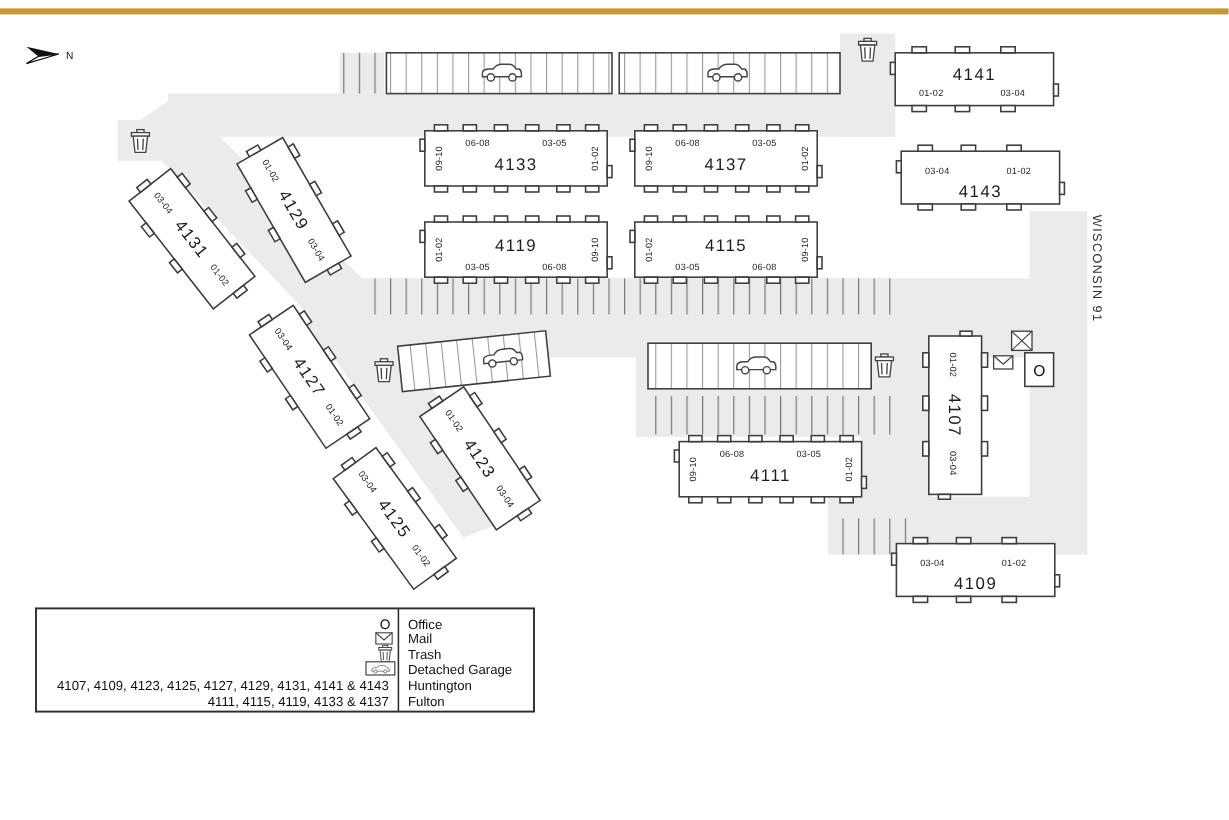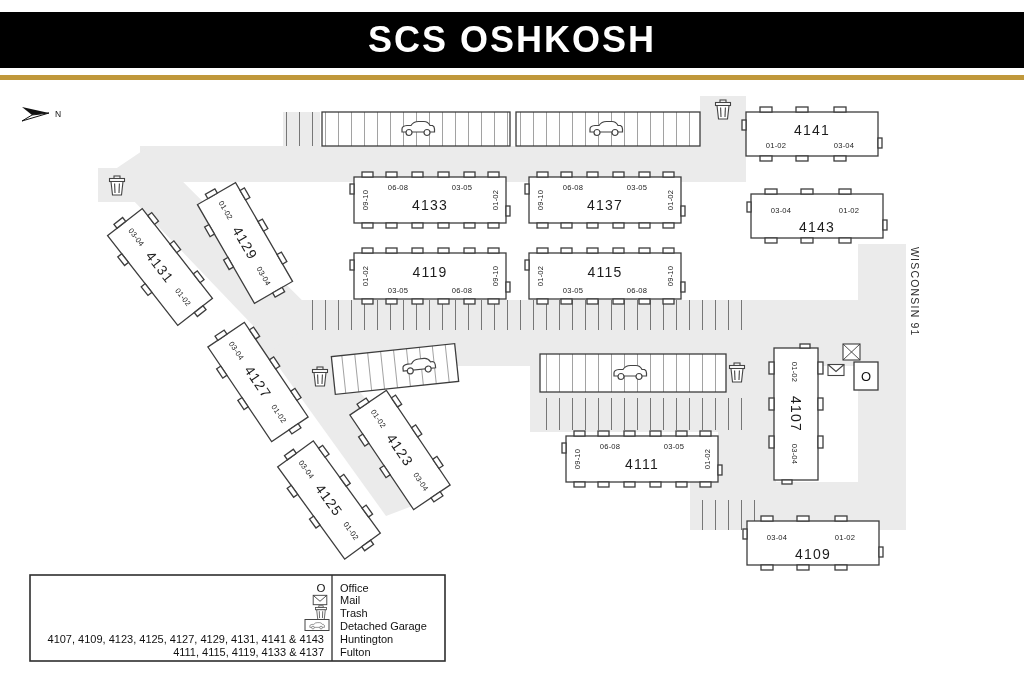--- a/index.html
+++ b/index.html
@@ -17,23 +17,20 @@
   .legr { font-size:11px; fill:#111; text-anchor:end; }
   .road-label { font-size:10.5px; fill:#2b2b2b; letter-spacing:1.2px; }
   .office-o { font-size:13px; fill:#111; text-anchor:middle; }
   .nletter { font-size:8.5px; fill:#111; }
 </style>
 </head>
 <body>
 
 <div class="page">
 
-  <header class="topbar">
-    <h1>SCS OSHKOSH</h1>
-  </header>
   <div class="gold-rule"></div>
 
   <svg class="map" viewBox="0 80 1024 603" xmlns="http://www.w3.org/2000/svg">
     <defs>
       <pattern id="stalls" width="13" height="34" patternUnits="userSpaceOnUse">
         <rect width="13" height="34" fill="#ebebeb"></rect>
         <line x1="0.5" y1="0" x2="0.5" y2="34" stroke="#777" stroke-width="1"></line>
       </pattern>
       <pattern id="bays" width="13" height="40" patternUnits="userSpaceOnUse">
         <rect width="13" height="40" fill="#ffffff"></rect>

